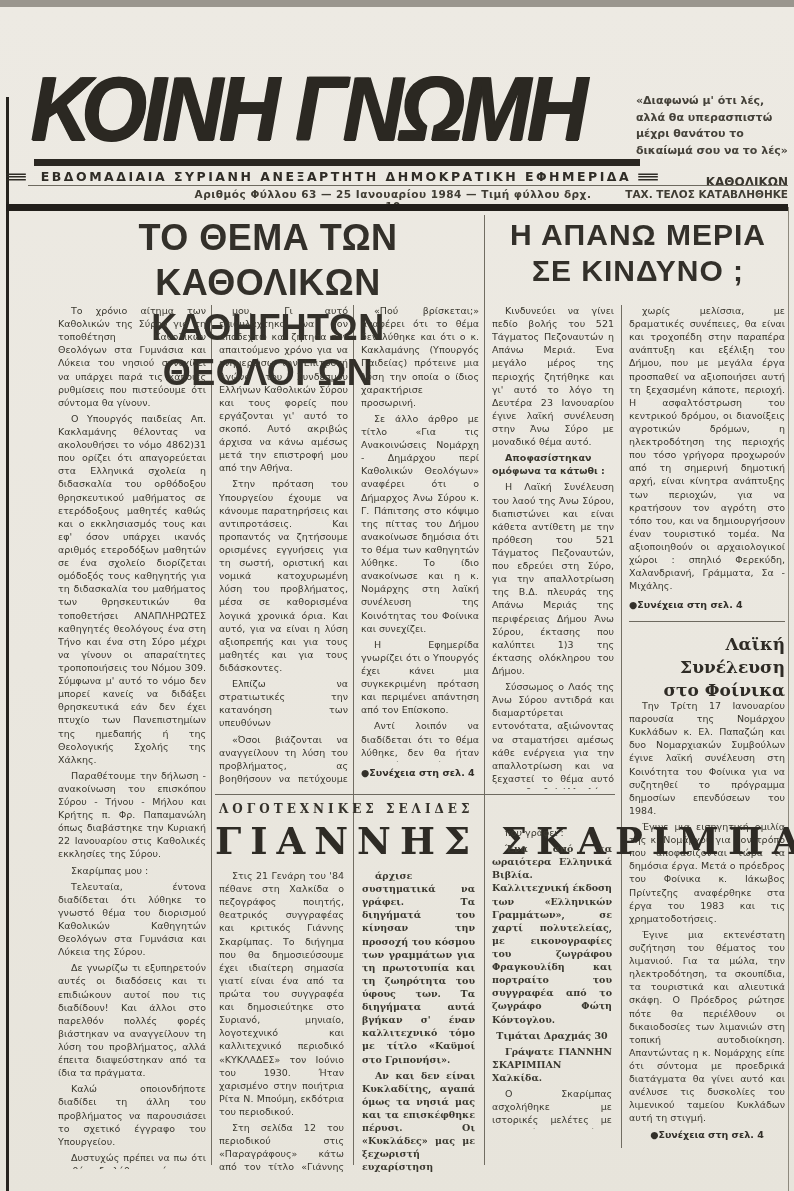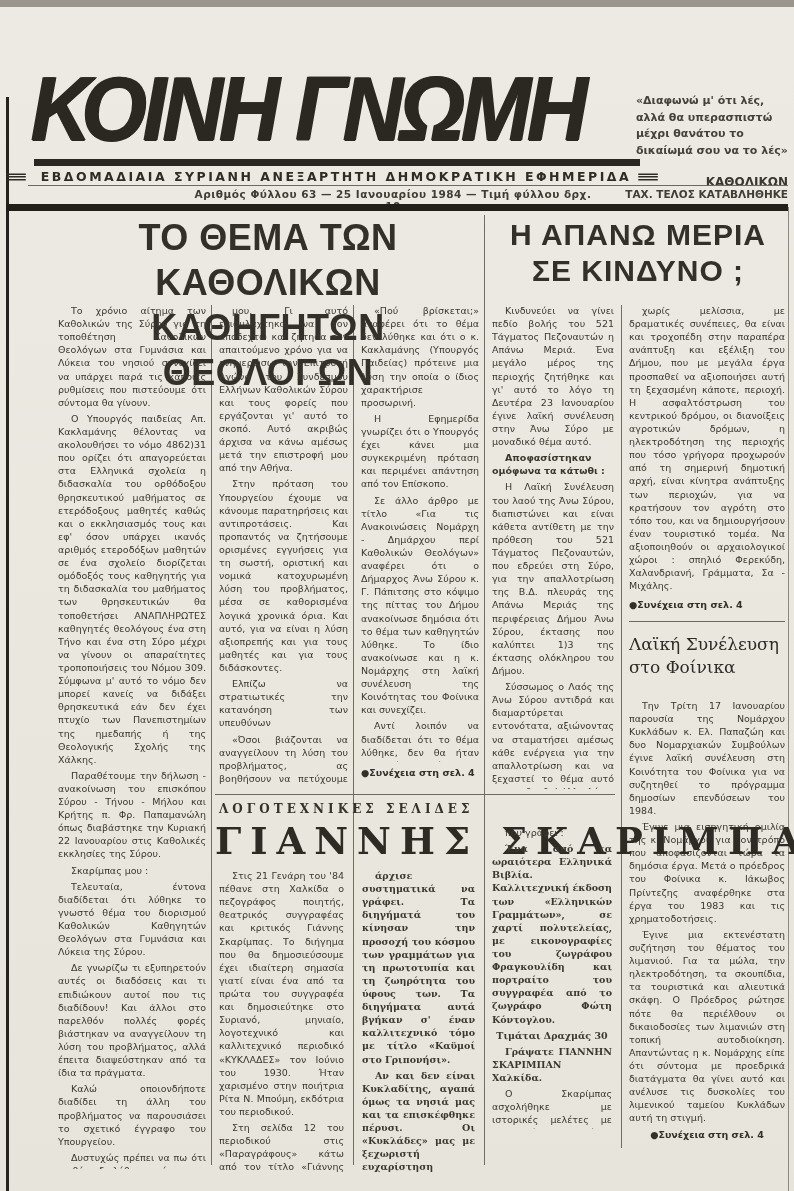--- a/index.html
+++ b/index.html
@@ -37,21 +37,21 @@
   
   .vrule{width:1px;background:#716d62;}
   
   .bodycol{font-size:9.5px;line-height:1.38;overflow:hidden;}
   .para{margin:0 0 3px 0;text-indent:13px;text-align:justify;overflow-wrap:break-word;}
   .para.bold{font-weight:bold;}
   .para.boldserif{font-weight:bold;font-family:"DejaVu Serif",serif;}
   .para.center{text-align:center;text-indent:0;}
   .cont-note{font-size:9.5px;font-weight:bold;color:#33302a;}
   
-  .box-title{font-family:"DejaVu Serif",serif;font-weight:normal;font-size:17px;line-height:1.35;text-align:left;color:#2e2b25;}
+  .box-title{font-family:"DejaVu Serif",serif;font-weight:bold;font-size:17px;line-height:1.35;text-align:right;color:#2e2b25;}
   
   .lit-kicker{font-family:"DejaVu Serif",serif;font-weight:bold;font-size:12px;letter-spacing:4px;color:#35322b;}
   .lit-title{font-family:"DejaVu Serif",serif;font-weight:bold;font-size:37px;letter-spacing:9px;text-align:center;color:#2e2b25;white-space:nowrap;}
   
   .scan-left{left:6px;top:90px;width:3px;height:1095px;background:#26231e;}
   .scan-right{left:788px;top:200px;width:1px;height:985px;background:#8d897d;}
 </style>
 </head>
 <body>
 
@@ -102,22 +102,22 @@
       <p class="para">Δυστυχώς πρέπει να πω ότι το θέμα δε λύθηκε ακόμα.</p>
     </div>
   <div class="abs bodycol" style="left:219px;top:297px;width:129px;height:483px;">
       <p class="para noindent">μου. Γι αυτό επιφυλάχτηκα να τον αποδεχτώ και ζήτησα τον απαιτούμενο χρόνο για να ενημερώσω την Επιτροπή Αγώνα του Συνδέσμου Ελλήνων Καθολικών Σύρου και τους φορείς που εργάζονται γι' αυτό το σκοπό. Αυτό ακριβώς άρχισα να κάνω αμέσως μετά την επιστροφή μου από την Αθήνα.</p>
       <p class="para">Στην πρόταση του Υπουργείου έχουμε να κάνουμε παρατηρήσεις και αντιπροτάσεις. Και προπαντός να ζητήσουμε ορισμένες εγγυήσεις για τη σωστή, οριστική και νομικά κατοχυρωμένη λύση του προβλήματος, μέσα σε καθορισμένα λογικά χρονικά όρια. Και αυτό, για να είναι η λύση αξιοπρεπής και για τους μαθητές και για τους διδάσκοντες.</p>
       <p class="para">Ελπίζω να στρατιωτικές την κατανόηση των υπευθύνων</p>
       <p class="para">«Όσοι βιάζονται να αναγγείλουν τη λύση του προβλήματος, ας βοηθήσουν να πετύχουμε την όσο το δυνατό δίκαιη λύση του. Επικαλούμαι την Ευλογία του Κυρίου για όλους σας.</p>
     </div>
   <div class="abs bodycol" style="left:361px;top:297px;width:118px;height:458px;">
       <p class="para noindent">«Πού βρίσκεται;» αναφέρει ότι το θέμα δεν λύθηκε και ότι ο κ. Κακλαμάνης (Υπουργός Παιδείας) πρότεινε μια λύση την οποία ο ίδιος χαρακτήρισε προσωρινή.</p>
+      <p class="para">Σε άλλο άρθρο με τίτλο «Για τις Ανακοινώσεις Νομάρχη - Δημάρχου περί Καθολικών Θεολόγων» αναφέρει ότι ο Δήμαρχος Άνω Σύρου κ. Γ. Πάπιτσης στο κόψιμο της πίττας του Δήμου ανακοίνωσε δημόσια ότι το θέμα των καθηγητών λύθηκε. Το ίδιο ανακοίνωσε και η κ. Νομάρχης στη λαϊκή συνέλευση της Κοινότητας του Φοίνικα και συνεχίζει.</p>
       <p class="para">Η Εφημερίδα γνωρίζει ότι ο Υπουργός έχει κάνει μια συγκεκριμένη πρόταση και περιμένει απάντηση από τον Επίσκοπο.</p>
-      <p class="para">Σε άλλο άρθρο με τίτλο «Για τις Ανακοινώσεις Νομάρχη - Δημάρχου περί Καθολικών Θεολόγων» αναφέρει ότι ο Δήμαρχος Άνω Σύρου κ. Γ. Πάπιτσης στο κόψιμο της πίττας του Δήμου ανακοίνωσε δημόσια ότι το θέμα των καθηγητών λύθηκε. Το ίδιο ανακοίνωσε και η κ. Νομάρχης στη λαϊκή συνέλευση της Κοινότητας του Φοίνικα και συνεχίζει.</p>
       <p class="para">Αντί λοιπόν να διαδίδεται ότι το θέμα λύθηκε, δεν θα ήταν προτιμότερο όλοι οι φορείς να συμβάλουν ώστε να φθάσουμε σε μια δίκαιη λύση χωρίς τη σύγχυση που δημιουργούν οι ανακριβείς ανακοινώσεις;</p>
     </div>
   <div class="abs cont-note" style="left:361px;top:760px;width:118px;">●Συνέχεια στη σελ. 4</div>
 
   <div class="abs headline headline-right">
     <div>Η ΑΠΑΝΩ ΜΕΡΙΑ</div>
     <div>ΣΕ ΚΙΝΔΥΝΟ ;</div>
   </div>
 
   <div class="abs bodycol" style="left:492px;top:297px;width:122px;height:485px;">

